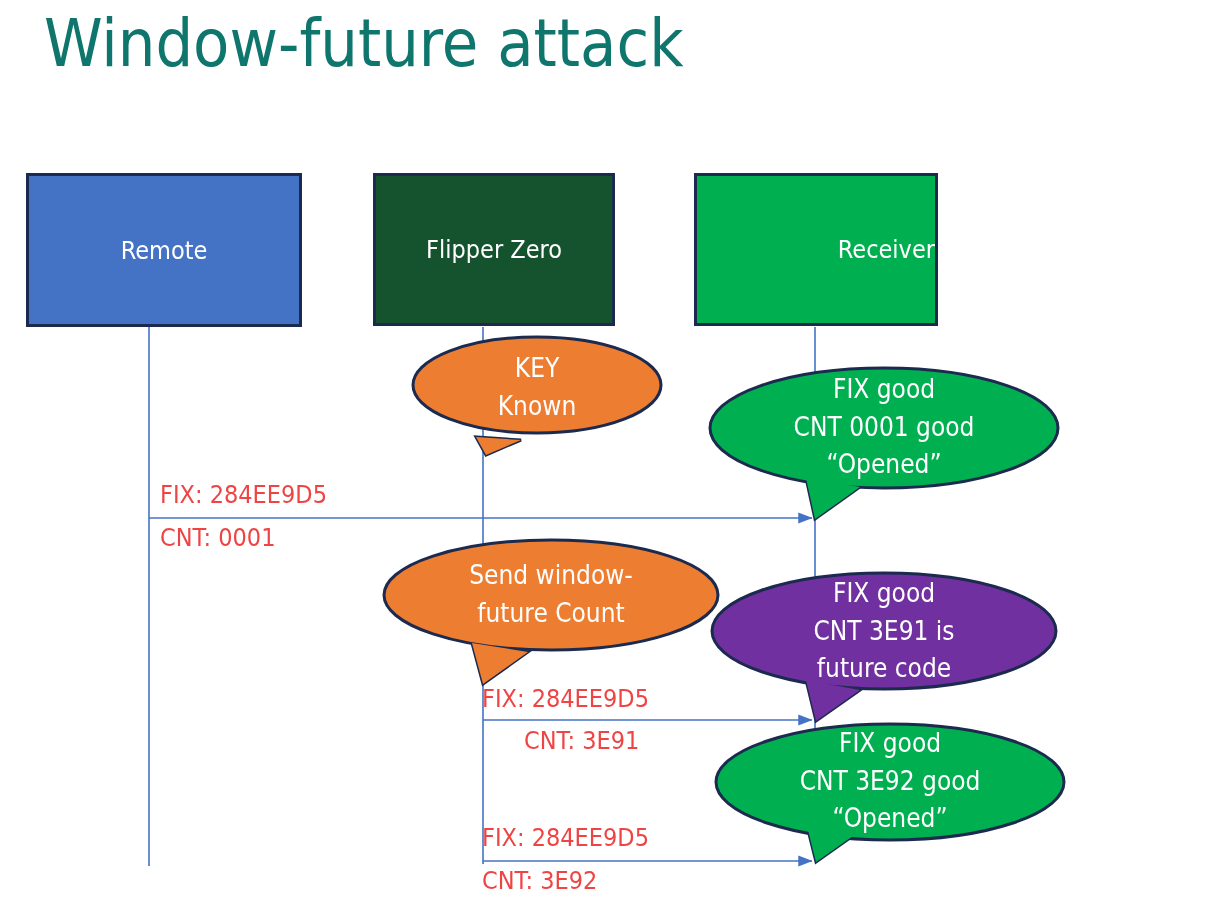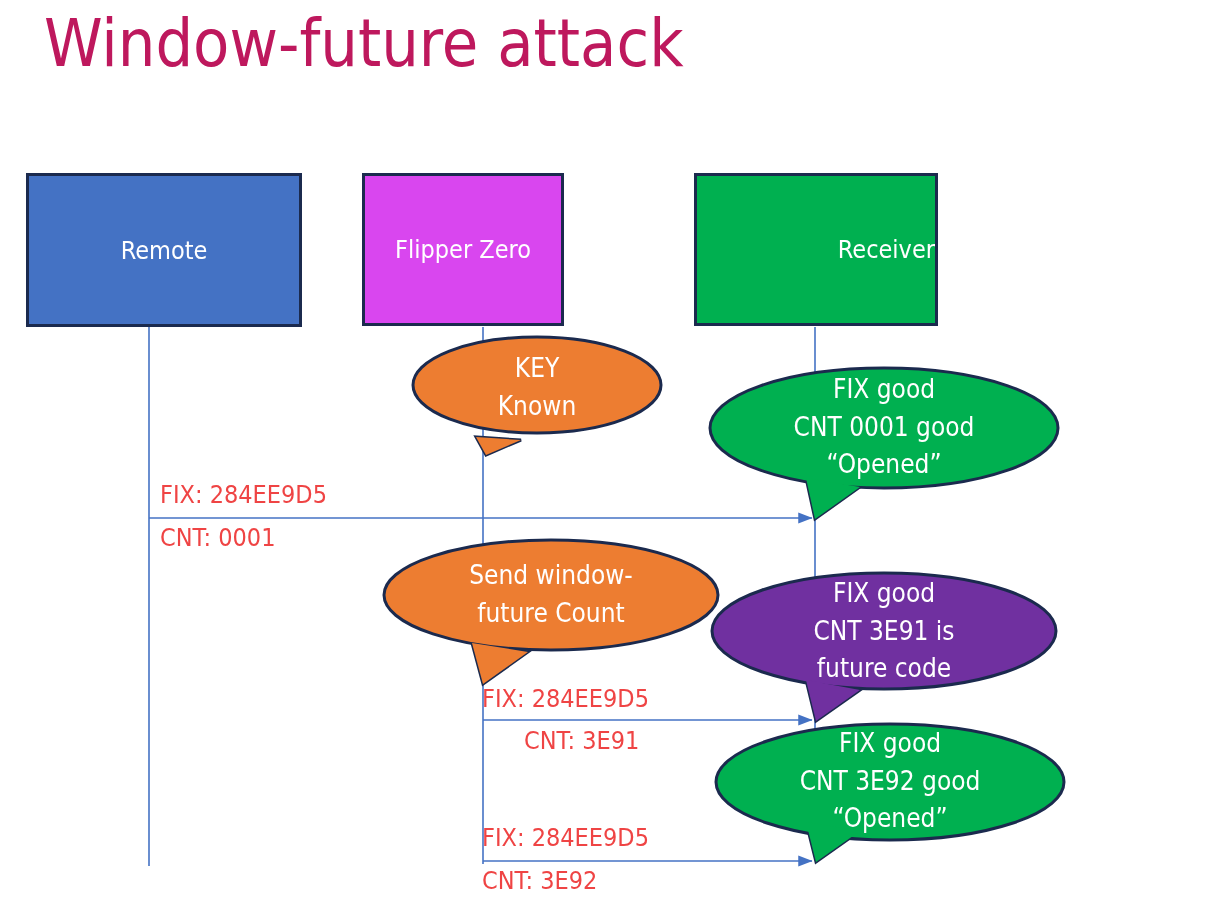--- a/index.html
+++ b/index.html
@@ -25,41 +25,41 @@
 
   
   #title {
     position: absolute;
     left: 44px;
     top: 8px;
     width: 1100px;
     font-family: "DejaVu Sans Condensed", "Liberation Sans", sans-serif;
     font-size: 66px;
     font-weight: 300;
-    color: #be185d;
+    color: #0f766e;
     letter-spacing: 0px;
     line-height: 1.1;
     white-space: nowrap;
   }
 
   
   .actor-box {
     position: absolute;
     box-sizing: border-box;
     border: 3px solid #1b2a4e;
     display: flex;
     align-items: center;
     justify-content: center;
     color: #ffffff;
     font-size: 25px;
     font-family: "DejaVu Sans Condensed", "Liberation Sans", sans-serif;
     font-weight: 400;
   }
   #box-remote  { left: 26px;  top: 173px; width: 276px; height: 154px; background: #4472C4; }
-  #box-flipper { left: 362px; top: 173px; width: 202px; height: 153px; background: #d946ef; }
+  #box-flipper { left: 373px; top: 173px; width: 242px; height: 153px; background: #14532d; }
   #box-receiver{ left: 694px; top: 173px; width: 244px; height: 153px; background: #00B050; justify-content: flex-end; }
 
   
   #vector-layer {
     position: absolute;
     left: 0; top: 0;
     width: 1216px;
     height: 898px;
     pointer-events: none;
   }

